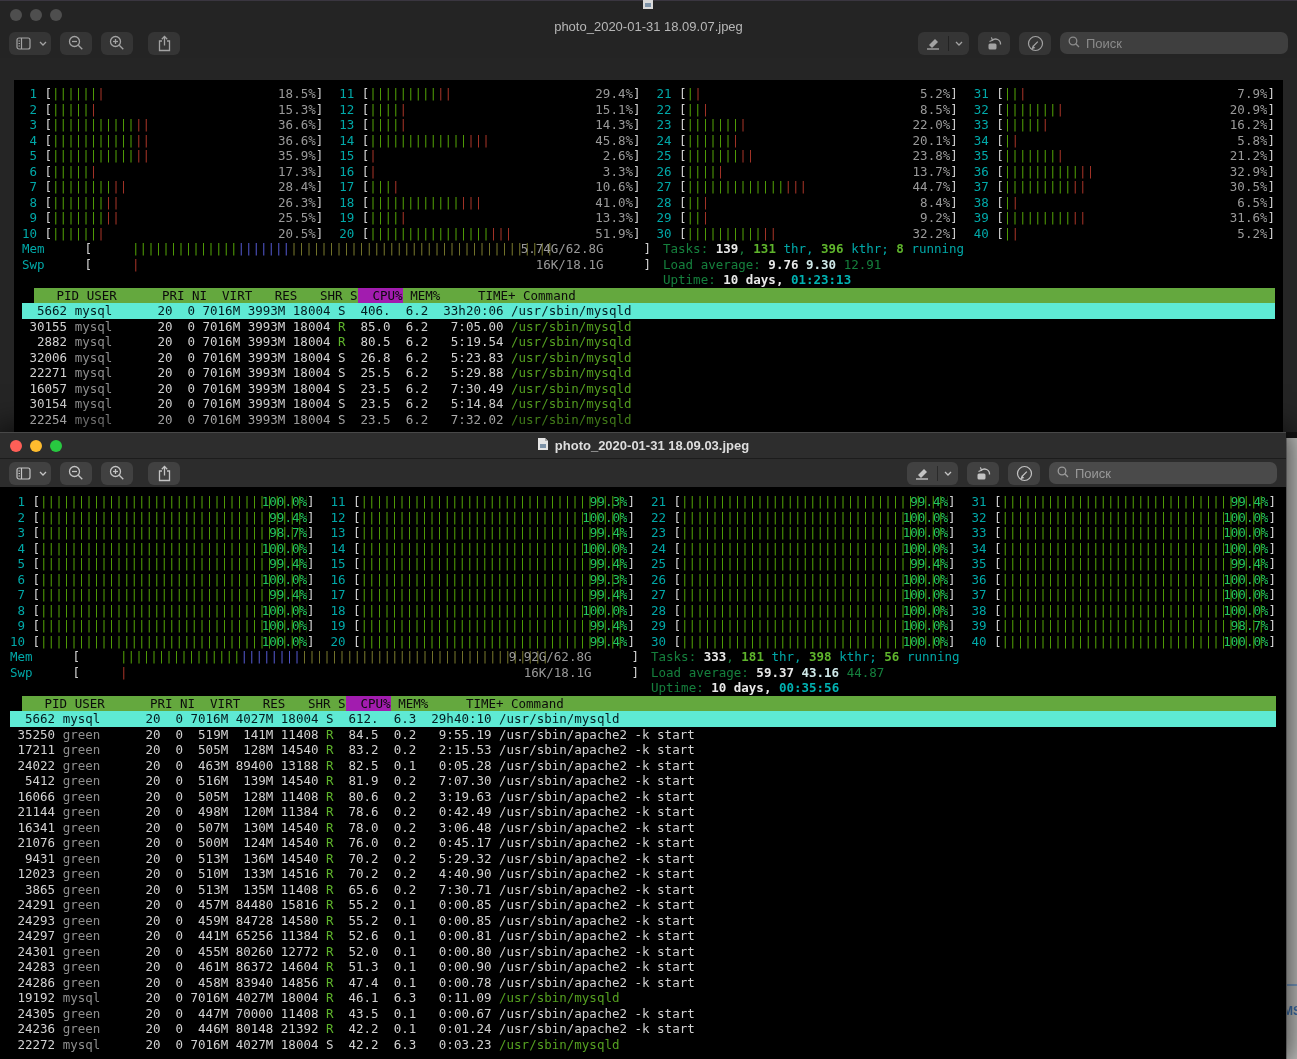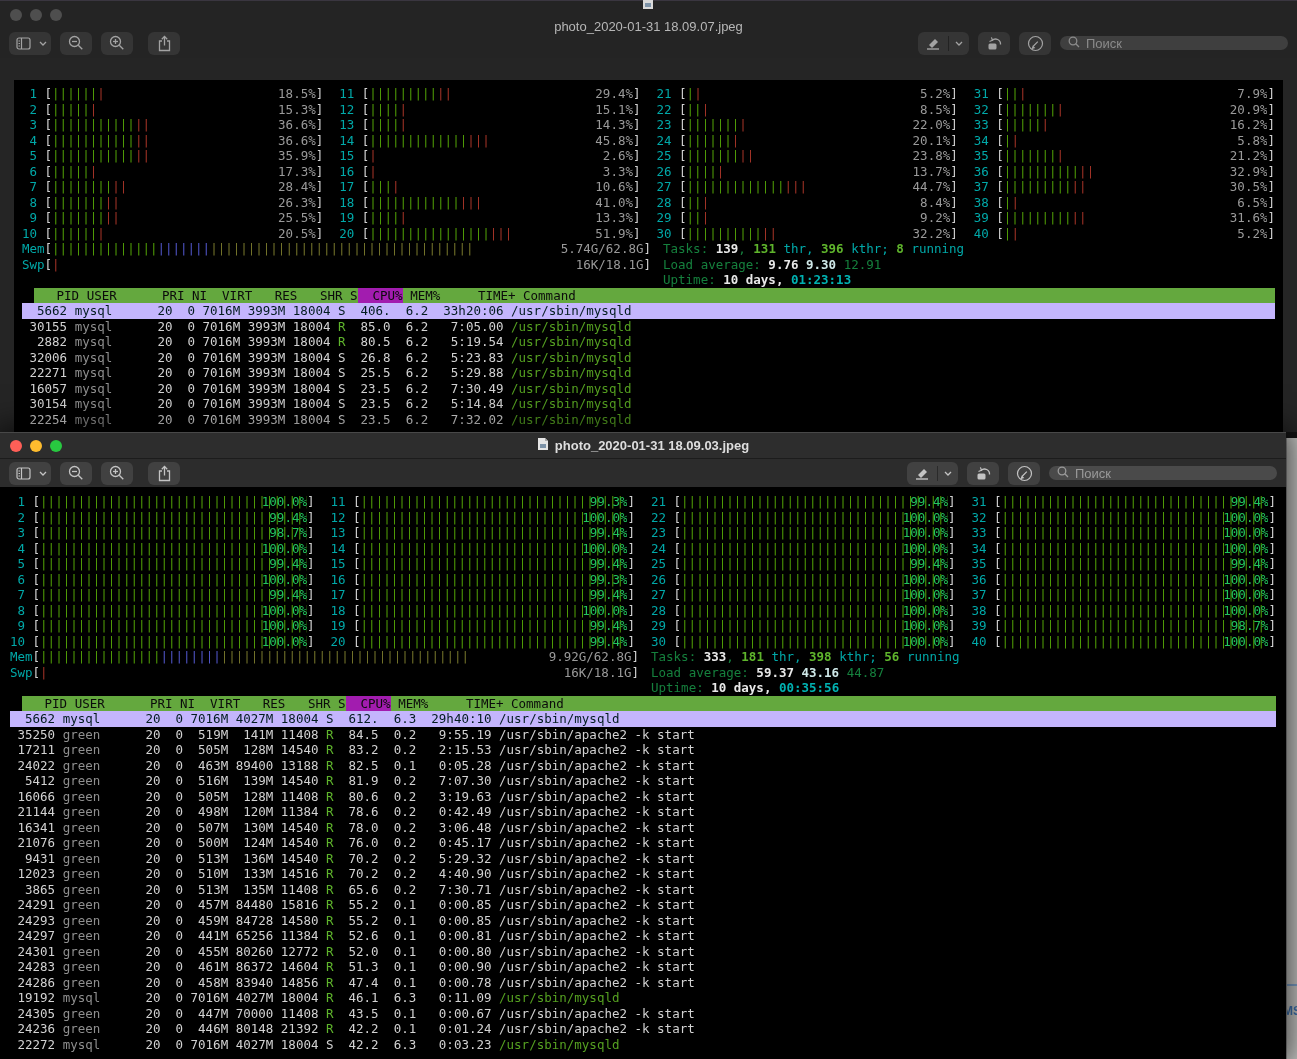--- a/index.html
+++ b/index.html
@@ -16,21 +16,21 @@
   .light { width:12px; height:12px; border-radius:50%; border:none; padding:0; }
   .title { display:flex; align-items:center; gap:6px; font-size:13px; }
   .toolbar { display:flex; align-items:center; padding:0 9px; gap:9px; }
   .tb-btn { height:23px; min-width:32px; border:none; border-radius:6px;
             display:flex; align-items:center; justify-content:center; padding:0 6px; }
   .tb-btn svg { display:block; }
   .split-btn { display:flex; align-items:center; gap:0; padding:0; }
   .split-main { padding:0 7px; display:flex; align-items:center; }
   .split-chev { padding:0 6px; display:flex; align-items:center; border-left:1px solid rgba(0,0,0,.35); height:15px; }
   .spacer { flex:1; }
-  .search { display:flex; align-items:center; gap:6px; height:14px; border-radius:7px; padding:0 8px; width:228px; }
+  .search { display:flex; align-items:center; gap:6px; height:22px; border-radius:7px; padding:0 8px; width:228px; }
   .search input { background:transparent; border:none; outline:none; font-size:13px; width:100%;
                   font-family:"Liberation Sans","DejaVu Sans",sans-serif; }
 
   
   #back-window { left:0; top:0; width:1297px; height:432px; z-index:0; }
   #back-window .titlebar { height:28px; background:#242424; border-top:1px solid #3a3640; }
   #back-window .title { color:#b7b7b7;flex-direction:column; }
   #back-window .light { background:#4e4e4e; }
   #back-window .toolbar { height:30px; background:#242424; color:#969696; }
   #back-window .tb-btn { background:#353535; color:#a3a3a3; }
@@ -68,33 +68,33 @@
   .m-num { width:2ch; flex:none; text-align:right; color:#00a8a8; margin-right:1ch; }
   .m-br { flex:none; color:#d2d2d2; }
   .m-body { flex:1; position:relative; overflow:hidden; }
   .m-pipes { position:absolute; left:0; top:0; }
   .m-pct { position:absolute; right:0; top:0; }
   .g { color:#4e9a06; } .r { color:#a03226; } .bl { color:#5055c8; } .y { color:#72722a; }
   .pct-gray { color:#9a9a9a; } .pct-red { color:#22c55e; }
 
   .infobar { display:flex; height:46.5px; }
   .mems { width:629px; flex:none; }
-  .memrow { display:flex; height:15.5px; }
+  .memrow { display:flex; height:15.5px;gap:40px; }
   .mem-label { width:3ch; flex:none; color:#00a8a8; }
   .taskscol { flex:1; padding-left:12px; }
   .taskline { height:15.5px; }
   .t-lbl { color:#15803d; } .t-b { color:#e8e8e8; font-weight:bold; }
   .t-gb { color:#5fb52c; font-weight:bold; } .t-cy { color:#00a8a8; }
   .t-cyb { color:#00b2b2; font-weight:bold; } .t-bcy { color:#cfe8e8; font-weight:bold; }
 
   .prow { display:flex; height:15.5px; }
   .phead { background:#64a83e;margin-left:12px; }
   .phead span { color:#0b0b0b; }
   .phead .sorted { background:#a21caf; }
-  .sel { background:#c4b5fd; }
+  .sel { background:#5eead4; }
   .sel span { color:#031c20 !important; font-weight:normal !important; }
   .k0{width:6ch;flex:none;text-align:right} .k1{width:10ch;flex:none;padding-left:1ch}
   .k2{width:4ch;flex:none;text-align:right} .k3{width:3ch;flex:none;text-align:right}
   .k4{width:6ch;flex:none;text-align:right} .k5{width:6ch;flex:none;text-align:right}
   .k6{width:6ch;flex:none;text-align:right} .k7{width:2ch;flex:none;text-align:right}
   .k8{width:6ch;flex:none;text-align:right} .k9{width:5ch;flex:none;text-align:right}
   .k10{width:10ch;flex:none;text-align:right} .k11{flex:1;padding-left:1ch;overflow:hidden}
   .cw{color:#d2d2d2} .cu{color:#8f8f8f} .cr{color:#5fb52c} .cmdg{color:#55a021}
 </style>
 </head>

